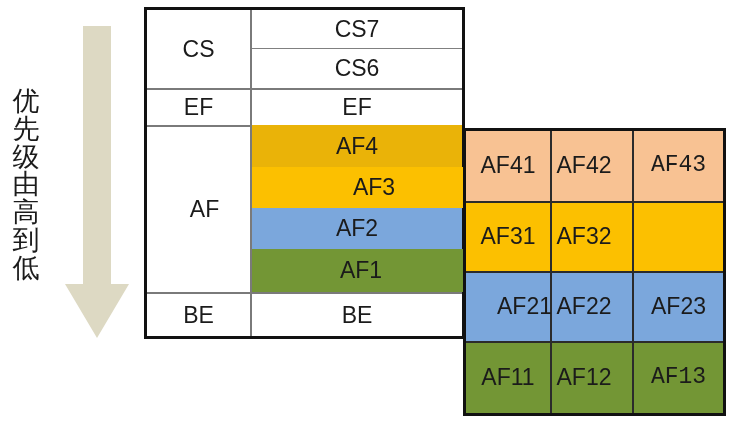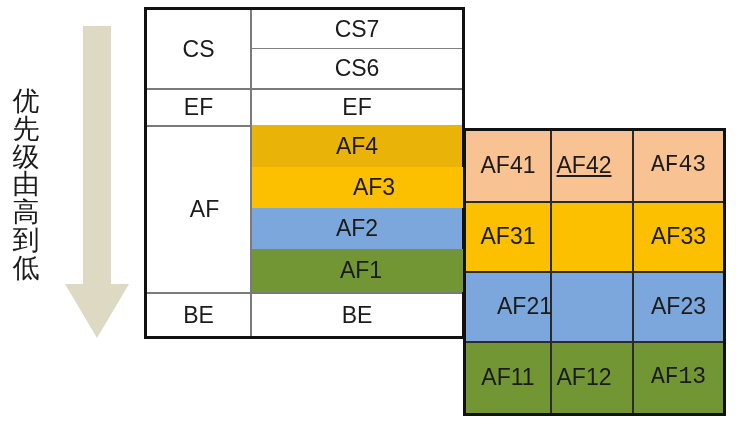--- a/index.html
+++ b/index.html
@@ -185,27 +185,28 @@
     <div class="rt-band" style="top:141px; height:70px; background:#7BA7DC;"></div>
     <div class="rt-band" style="top:211px; height:71px; background:#739635;"></div>
 
     <div class="rt-hline" style="top:70px;"></div>
     <div class="rt-hline" style="top:140px;"></div>
     <div class="rt-hline" style="top:210px;"></div>
     <div class="rt-vline" style="left:84px;"></div>
     <div class="rt-vline" style="left:166px;"></div>
 
     <div class="rt-cell" style="left:0px;   top:0px; width:84px;  height:70px;">AF41</div>
-    <div class="rt-cell wrapcell" style="left:86px; top:0px; height:70px;text-decoration:underline;">AF42</div>
+    <div class="rt-cell wrapcell" style="left:86px; top:0px; height:70px;">AF42</div>
     <div class="rt-cell" style="left:168px; top:0px; width:89px;  height:70px;font-family:Liberation Mono, monospace;">AF43</div>
 
     <div class="rt-cell" style="left:0px;   top:71px; width:84px;  height:70px;">AF31</div>
-    <div class="rt-cell" style="left:168px; top:71px; width:89px;  height:70px;">AF33</div>
+    <div class="rt-cell wrapcell" style="left:86px; top:71px; height:70px;">AF32</div>
 
     <div class="rt-cell" style="left:0px;   top:141px; width:84px;  height:70px;padding-left:33px;">AF21</div>
+    <div class="rt-cell wrapcell" style="left:86px; top:141px; height:70px;">AF22</div>
     <div class="rt-cell" style="left:168px; top:141px; width:89px;  height:70px;">AF23</div>
 
     <div class="rt-cell" style="left:0px;   top:212px; width:84px;  height:70px;text-align:right;">AF11</div>
     <div class="rt-cell wrapcell" style="left:86px; top:212px; height:70px;">AF12</div>
     <div class="rt-cell" style="left:168px; top:212px; width:89px;  height:70px;font-family:Liberation Mono, monospace;">AF13</div>
   </div>
 
 </div>
 
 </body></html>

